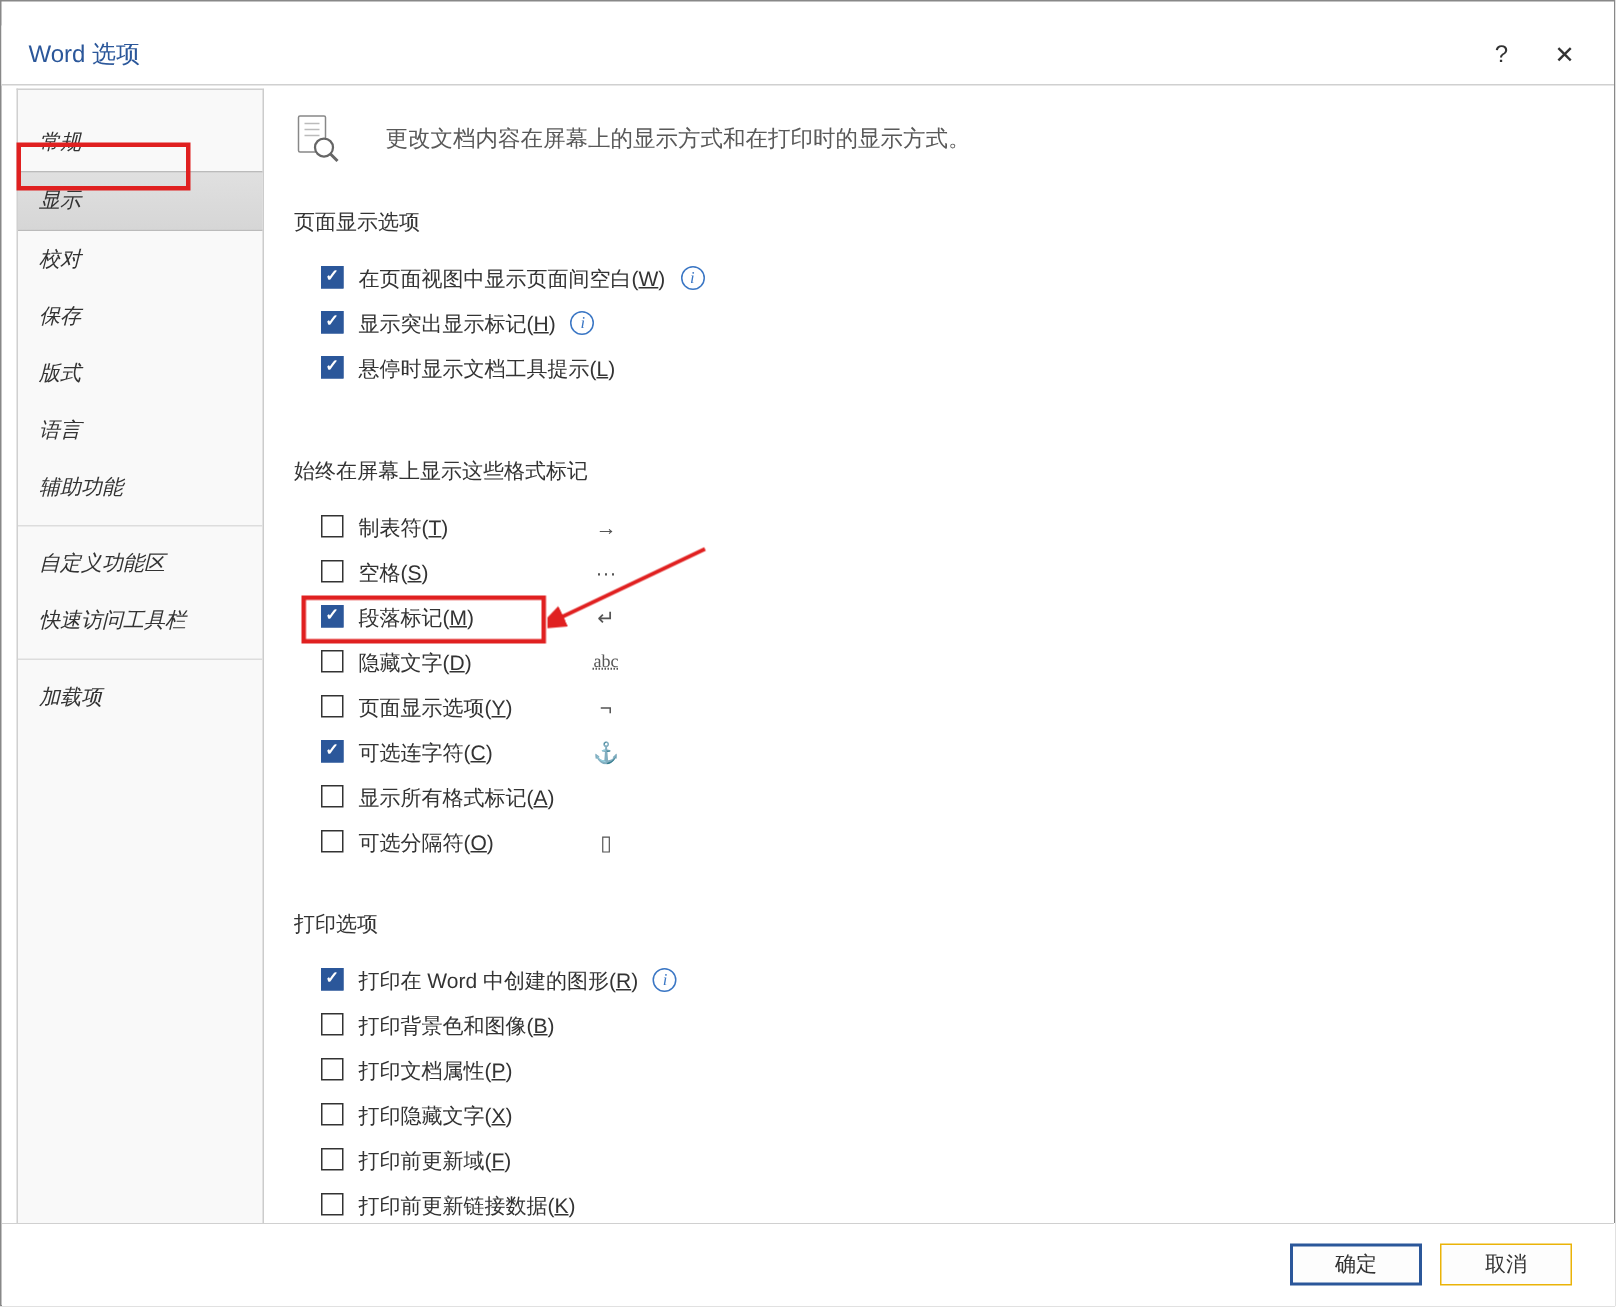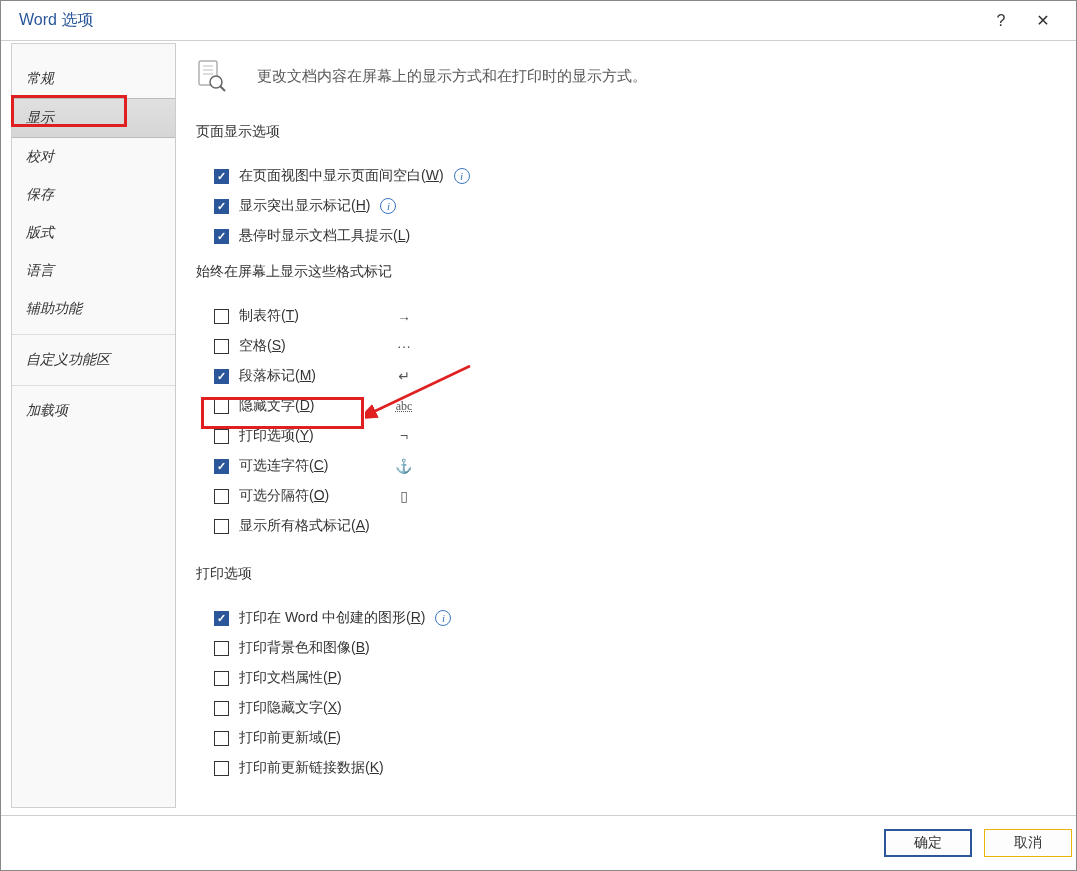--- a/index.html
+++ b/index.html
@@ -3,21 +3,21 @@
 <meta charset="utf-8">
 <style>
   * { box-sizing: border-box; }
   html, body { margin: 0; padding: 0; font-family: "Microsoft YaHei", "Segoe UI", sans-serif; font-size: 14px; color: #333; background: #fff; }
   .dialog {
     width: 1077px; height: 871px; border: 1px solid #888; position: relative;
     background: #fff;
   }
   .titlebar {
     height: 40px; display: flex; align-items: center; padding: 0 12px 0 18px;
-    border-bottom: 1px solid #d0d0d0; background: #fff;
+    border-bottom: 1px solid #d0d0d0; background: #fff; margin-top: 16px;
   }
   .titlebar .title { flex: 1; font-size: 16px; color: #2b579a; }
   .titlebar .tbtn { width: 42px; height: 40px; display: inline-flex; align-items: center; justify-content: center; font-size: 16px; color: #333; }
   .body {
     display: flex; height: 765px; margin: 2px 10px 0 10px;
   }
   .sidebar {
     width: 165px; border: 1px solid #d0d0d0; border-right: 1px solid #ccc;
     background: #f9f9f9; padding-top: 16px; font-style: italic;
   }
@@ -38,21 +38,21 @@
   }
   .intro { display: flex; align-items: center; gap: 31px; margin-bottom: 32px; }
   .intro-icon { width: 30px; height: 30px; display: inline-flex; align-items: center; justify-content: center; }
   .intro-text { font-size: 15px; color: #595959; }
   .section-title {
     font-weight: 400; font-size: 14px; color: #333; padding-bottom: 10px;
     border-bottom: 1px none #e0e0e0; margin-top: 10px; margin-bottom: 10px;
   }
   .section-body { padding-left: 18px; }
   .opt-row {
-    display: flex; align-items: center; gap: 10px; height: 30px; position: relative;
+    display: flex; gap: 10px; height: 30px; position: relative;
   }
   .chk {
     width: 15px; height: 15px; border: 1px solid #333; display: inline-flex;
     align-items: center; justify-content: center; background: #fff; font-size: 11px;
   }
   .chk.checked { background: #2b579a; border-color: #2b579a; color: #fff; }
   .chk.checked::after { content: "✓"; font-weight: bold; line-height: 1; }
   .hot { text-decoration: underline; }
   .info-icon {
     width: 16px; height: 16px; border: 1px solid #3a76c4; border-radius: 50%;
@@ -66,21 +66,21 @@
   .boxed {
     position: absolute; border: 3px solid #e02020; left: 200px; top: 396px; width: 163px; height: 32px;
     pointer-events: none;
   }
   .arrow {
     position: absolute; left: 364px; top: 362px; pointer-events: none;
   }
   .footer {
     position: absolute; bottom: 0; left: 0; right: 0;
     height: 55px; border-top: 1px solid #d0d0d0;
-    display: flex; justify-content: flex-end; align-items: center; gap: 12px; padding-right: 4px;
+    display: flex; justify-content: flex-end; align-items: center; gap: 12px; padding-right: 28px;
     background: #fff;
   }
   .btn {
     min-width: 88px; height: 28px; border: 1px solid #eab308; background: #fdfdfd;
     display: inline-flex; align-items: center; justify-content: center; cursor: pointer;
     font-size: 14px;
   }
   .btn.primary { border: 2px solid #2b579a; }
 </style>
 </head>
@@ -99,20 +99,21 @@
     <div class="sidebar">
       <div class="sidebar-item">常规</div>
       <div class="sidebar-item selected">显示</div>
       <div class="sidebar-item">校对</div>
       <div class="sidebar-item">保存</div>
       <div class="sidebar-item">版式</div>
       <div class="sidebar-item">语言</div>
       <div class="sidebar-item">辅助功能</div>
       <div class="sidebar-sep"></div>
       <div class="sidebar-item">自定义功能区</div>
+      <div class="sidebar-item">快速访问工具栏</div>
       <div class="sidebar-sep"></div>
       <div class="sidebar-item">加载项</div>
     </div>
 
     <div class="content">
 
       <div class="intro">
         <span class="intro-icon">
           <svg width="30" height="32" viewBox="0 0 30 32">
             <rect x="3" y="1" width="18" height="24" rx="1" fill="#fff" stroke="#888"></rect>
@@ -137,21 +138,21 @@
           <span class="chk checked"></span>
           <span><span>显示突出显示标记(</span><span class="hot">H</span><span>)</span></span>
           <span class="info-icon">i</span>
         </div>
         <div class="opt-row">
           <span class="chk checked"></span>
           <span><span>悬停时显示文档工具提示(</span><span class="hot">L</span><span>)</span></span>
         </div>
       </div>
 
-      <div class="section-title" style="margin-top:12px">始终在屏幕上显示这些格式标记</div>
+      <div class="section-title" style="margin-top:38px">始终在屏幕上显示这些格式标记</div>
       <div class="section-body">
         <div class="opt-row">
           <span class="chk"></span>
           <span><span>制表符(</span><span class="hot">T</span><span>)</span></span>
           <span class="mark-sym">→</span>
         </div>
         <div class="opt-row">
           <span class="chk"></span>
           <span><span>空格(</span><span class="hot">S</span><span>)</span></span>
           <span class="mark-sym">···</span>
@@ -161,36 +162,36 @@
           <span><span>段落标记(</span><span class="hot">M</span><span>)</span></span>
           <span class="mark-sym">↵</span>
         </div>
         <div class="opt-row">
           <span class="chk"></span>
           <span><span>隐藏文字(</span><span class="hot">D</span><span>)</span></span>
           <span class="mark-sym abc">abc</span>
         </div>
         <div class="opt-row">
           <span class="chk"></span>
-          <span><span>打印选项(</span><span class="hot">Y</span><span>)</span></span>
+          <span><span>页面显示选项(</span><span class="hot">Y</span><span>)</span></span>
           <span class="mark-sym">¬</span>
         </div>
         <div class="opt-row">
           <span class="chk checked"></span>
           <span><span>可选连字符(</span><span class="hot">C</span><span>)</span></span>
           <span class="mark-sym">⚓</span>
         </div>
         <div class="opt-row">
           <span class="chk"></span>
+          <span><span>显示所有格式标记(</span><span class="hot">A</span><span>)</span></span>
+        </div>
+        <div class="opt-row">
+          <span class="chk"></span>
           <span><span>可选分隔符(</span><span class="hot">O</span><span>)</span></span>
           <span class="mark-sym">▯</span>
-        </div>
-        <div class="opt-row">
-          <span class="chk"></span>
-          <span><span>显示所有格式标记(</span><span class="hot">A</span><span>)</span></span>
         </div>
       </div>
 
       <div class="section-title" style="margin-top:24px">打印选项</div>
       <div class="section-body">
         <div class="opt-row">
           <span class="chk checked"></span>
           <span><span>打印在 Word 中创建的图形(</span><span class="hot">R</span><span>)</span></span>
           <span class="info-icon">i</span>
         </div>

